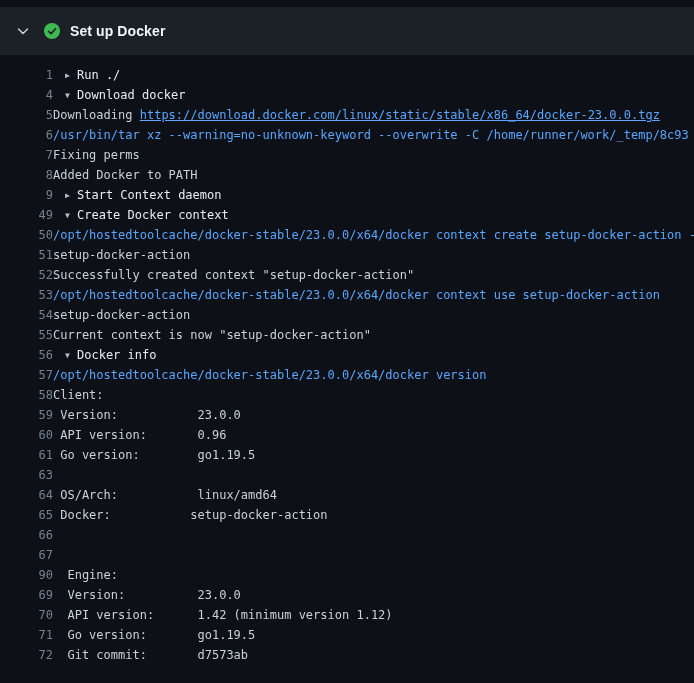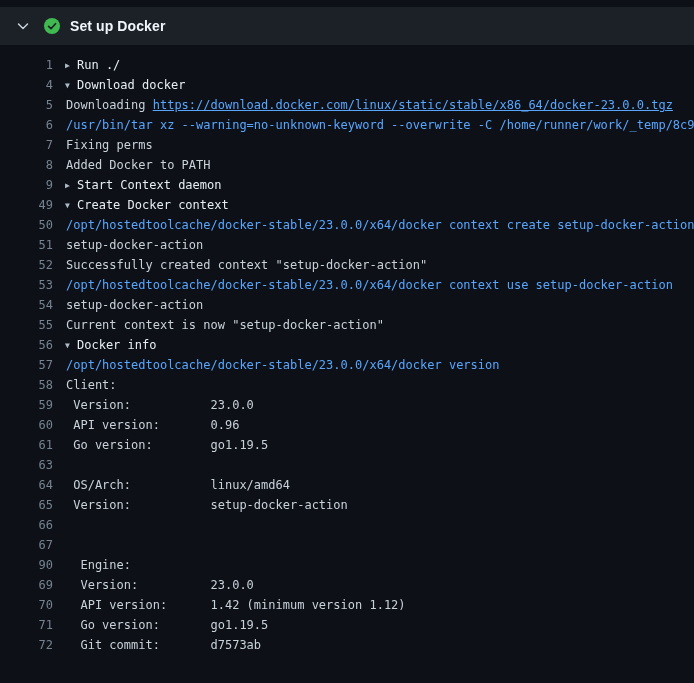--- a/index.html
+++ b/index.html
@@ -4,21 +4,21 @@
 <style>
   * { margin:0; padding:0; box-sizing:border-box; }
   html, body { width:694px; height:683px; }
   body {
     background: var(--page-bg, #0d1117);
     overflow: hidden;
     font-family: "Liberation Sans", sans-serif;
     padding-top: 7px;
   }
   .step-header {
-    height: 38px;
+    height: 48px;
     background: var(--header-bg, #1c2128);
     display: flex;
     align-items: center;
     padding: 0 12px;
     cursor: pointer;
   }
   .chevron-wrap {
     width: 22px; height: 22px;
     display: flex; align-items: center; justify-content: center;
     flex: none;
@@ -44,21 +44,21 @@
   }
   .row { display: flex; height: 20px; white-space: pre; }
   .ln {
     width: 53px;
     flex: none;
     text-align: right;
     color: var(--line-number, #768390);
     cursor: pointer;
     user-select: none;
   }
-  .content { margin-left: 13px; color: var(--text, #c9d1d9); }
+  .content { color: var(--text, #c9d1d9); }
   .row.group { cursor: pointer; }
   .row.group .content { margin-left: 12px; color: var(--group-text, #e6edf3); }
   .arrow {
     display: inline-block;
     width: 12px;
     font-size: 8px;
     color: #adbac7;
     vertical-align: 1.5px;
   }
   .content.command { color: var(--command, #58a6ff); }
@@ -103,21 +103,21 @@
     <div class="row"><span class="ln">54</span><span class="content">setup-docker-action</span></div>
     <div class="row"><span class="ln">55</span><span class="content">Current context is now "setup-docker-action"</span></div>
     <div class="row group"><span class="ln">56</span><span class="content"><span class="arrow">▼</span><span>Docker info</span></span></div>
     <div class="row"><span class="ln">57</span><span class="content command">/opt/hostedtoolcache/docker-stable/23.0.0/x64/docker version</span></div>
     <div class="row"><span class="ln">58</span><span class="content">Client:</span></div>
     <div class="row"><span class="ln">59</span><span class="content"> Version:           23.0.0</span></div>
     <div class="row"><span class="ln">60</span><span class="content"> API version:       0.96</span></div>
     <div class="row"><span class="ln">61</span><span class="content"> Go version:        go1.19.5</span></div>
     <div class="row"><span class="ln">63</span></div>
     <div class="row"><span class="ln">64</span><span class="content"> OS/Arch:           linux/amd64</span></div>
-    <div class="row"><span class="ln">65</span><span class="content"> Version:           setup-docker-action</span></div>
+    <div class="row"><span class="ln">65</span><span class="content"> Docker:           setup-docker-action</span></div>
     <div class="row"><span class="ln">66</span><span class="content"></span></div>
     <div class="row"><span class="ln">67</span></div>
     <div class="row"><span class="ln">90</span><span class="content">  Engine:</span></div>
     <div class="row"><span class="ln">69</span><span class="content">  Version:          23.0.0</span></div>
     <div class="row"><span class="ln">70</span><span class="content">  API version:      1.42 (minimum version 1.12)</span></div>
     <div class="row"><span class="ln">71</span><span class="content">  Go version:       go1.19.5</span></div>
     <div class="row"><span class="ln">72</span><span class="content">  Git commit:       d7573ab</span></div>
   </div>
 
 </body></html>

